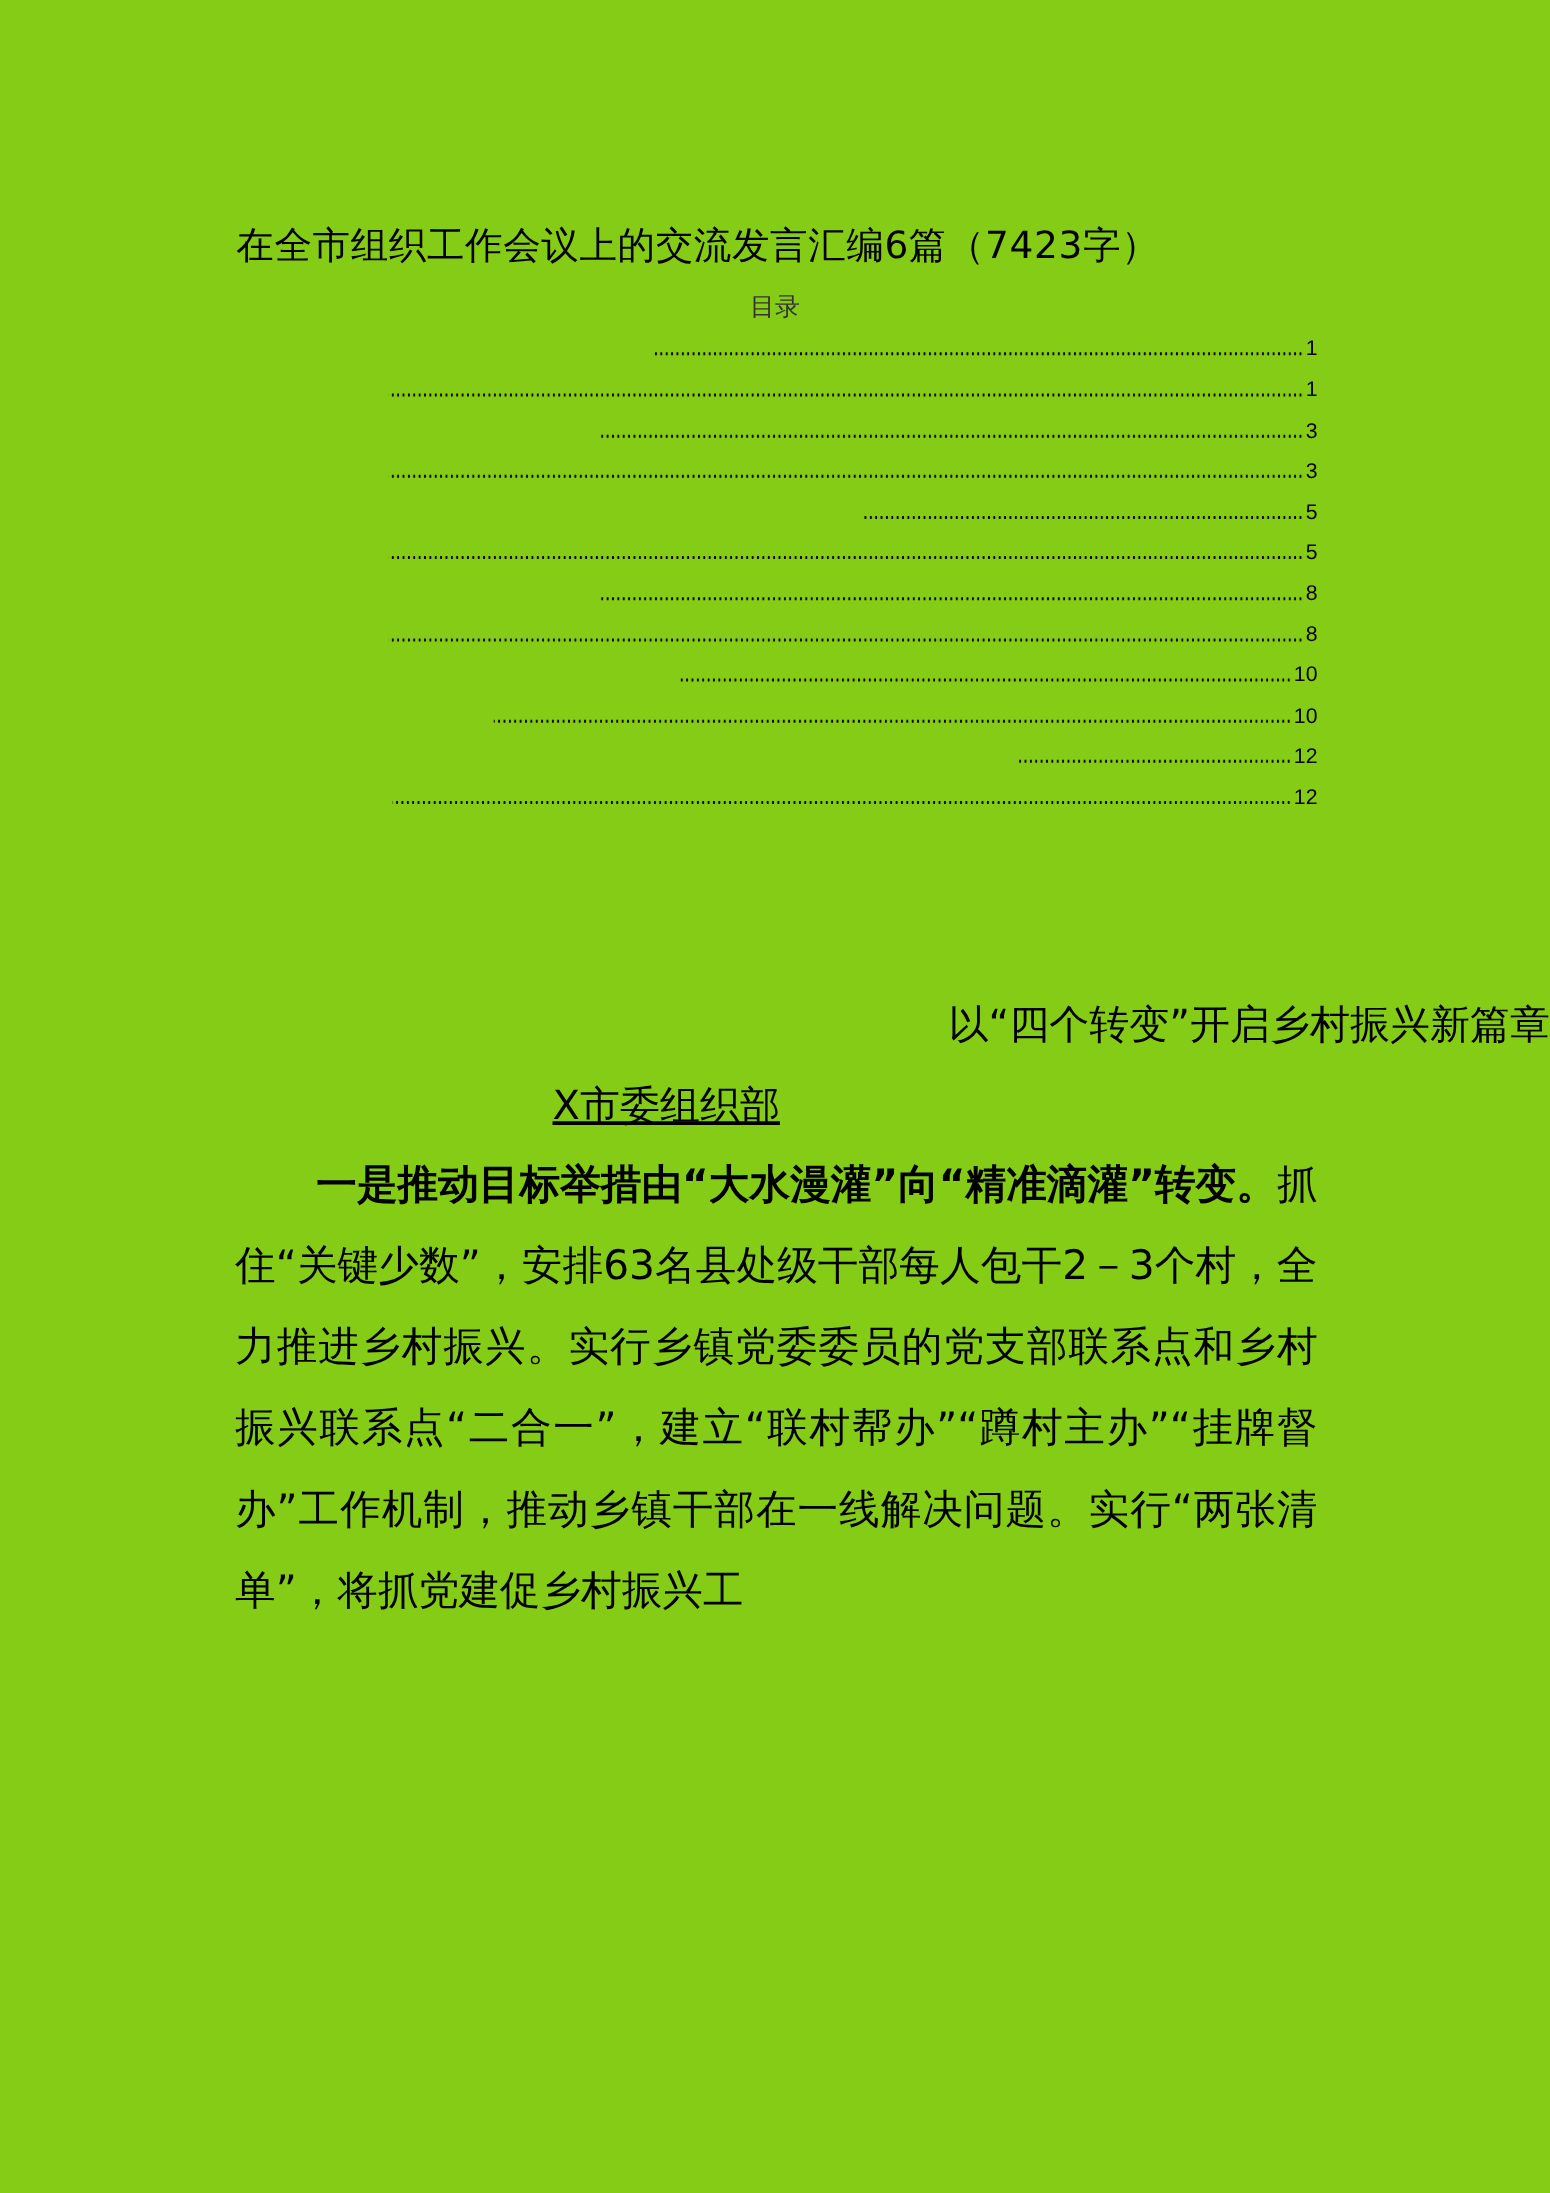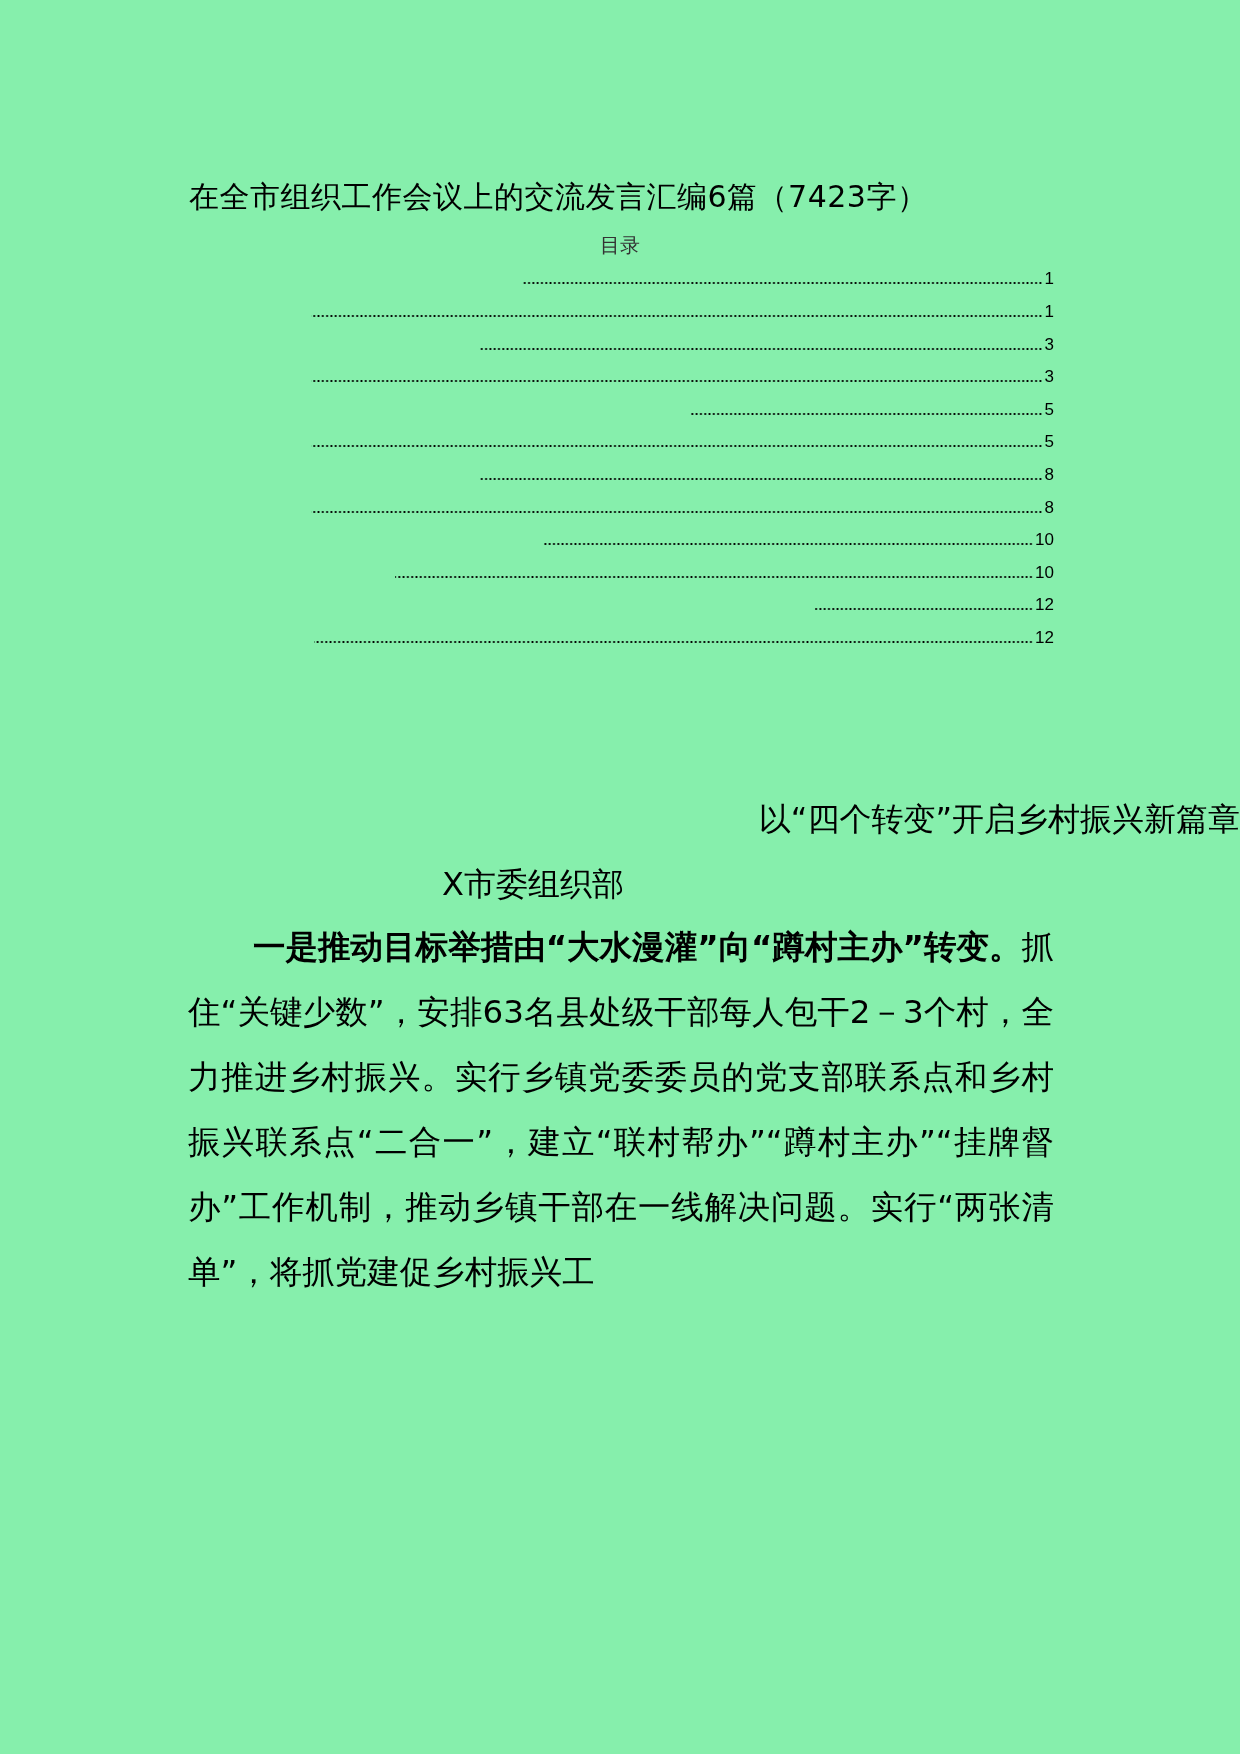--- a/index.html
+++ b/index.html
@@ -1,33 +1,33 @@
 <!DOCTYPE html>
 <html><head>
 <meta charset="utf-8">
 <style>
   html, body { margin: 0; padding: 0; background: #ffffff; }
   body { width: 1240px; height: 1754px; position: relative; overflow: hidden;
          font-family: "DejaVu Sans", "Liberation Sans", sans-serif; color: #000; }
-  .page { position: absolute; left: 0; top: 0; width: 1240px; height: 1754px; background: #86efac; }
+  .page { position: absolute; left: 0; top: 0; width: 1240px; height: 1754px; background: #84cc16; }
   .doc-title { position: absolute; left: 189px; top: 176px; font-size: 30px; line-height: 42px;
                white-space: nowrap; letter-spacing: 0.5px; }
   .toc-heading { position: absolute; left: 0; width: 1240px; top: 232px; text-align: center;
                  font-family: "DejaVu Serif", "Liberation Serif", serif; font-size: 20px;
                  line-height: 26px; color: #333; }
   .toc-row { position: absolute; height: 22px; display: flex; align-items: flex-end;
              font-family: "Liberation Sans", sans-serif; font-size: 17px; line-height: 22px; }
   .toc-row .leader { flex: 1; height: 4px; margin-bottom: 5px;
                      background-image: radial-gradient(circle, #000 0.9px, transparent 1.1px);
                      background-size: 4.3px 4px; background-repeat: repeat-x; background-position: right center; }
   .toc-row .page-num { padding-left: 2px; }
   .article-title { position: absolute; left: 0; width: 1240px; top: 797px; text-align: right;
                    font-size: 32px; line-height: 44px; white-space: nowrap; }
   .article-author { position: absolute; left: 0; width: 1066px; top: 862px; text-align: center;
-                    font-size: 32px; line-height: 44px; white-space: nowrap; }
+                    font-size: 32px; line-height: 44px; white-space: nowrap; text-decoration: underline; }
   .body { position: absolute; left: 188px; width: 866px; top: 915px; font-size: 32.5px;
           line-height: 65px; text-align: justify; }
   .body p { margin: 0; text-indent: 2em; }
   .body .lead { font-weight: bold; }
 </style>
 </head>
 <body>
 
 <div class="page">
 
@@ -83,16 +83,16 @@
     <div class="toc-row" style="left:314px; top:627px; width:740px;">
       <span class="leader"></span>
       <span class="page-num">12</span>
     </div>
   </div>
 
   <div class="article-title">以“四个转变”开启乡村振兴新篇章</div>
   <div class="article-author">X市委组织部</div>
 
   <div class="body">
-    <p><span class="lead">一是推动目标举措由“大水漫灌”向“蹲村主办”转变。</span><span>抓住“关键少数”，安排63名县处级干部每人包干2－3个村，全力推进乡村振兴。实行乡镇党委委员的党支部联系点和乡村振兴联系点“二合一”，建立“联村帮办”“蹲村主办”“挂牌督办”工作机制，推动乡镇干部在一线解决问题。实行“两张清单”，将抓党建促乡村振兴工</span></p>
+    <p><span class="lead">一是推动目标举措由“大水漫灌”向“精准滴灌”转变。</span><span>抓住“关键少数”，安排63名县处级干部每人包干2－3个村，全力推进乡村振兴。实行乡镇党委委员的党支部联系点和乡村振兴联系点“二合一”，建立“联村帮办”“蹲村主办”“挂牌督办”工作机制，推动乡镇干部在一线解决问题。实行“两张清单”，将抓党建促乡村振兴工</span></p>
   </div>
 
 </div>
 
 </body></html>

